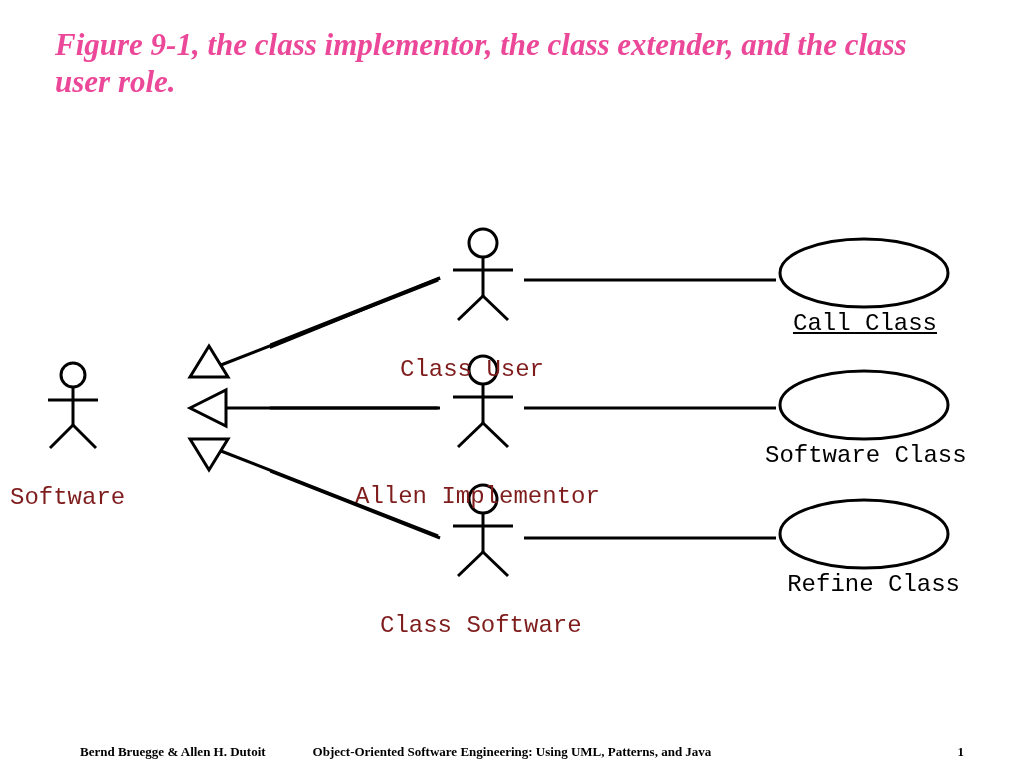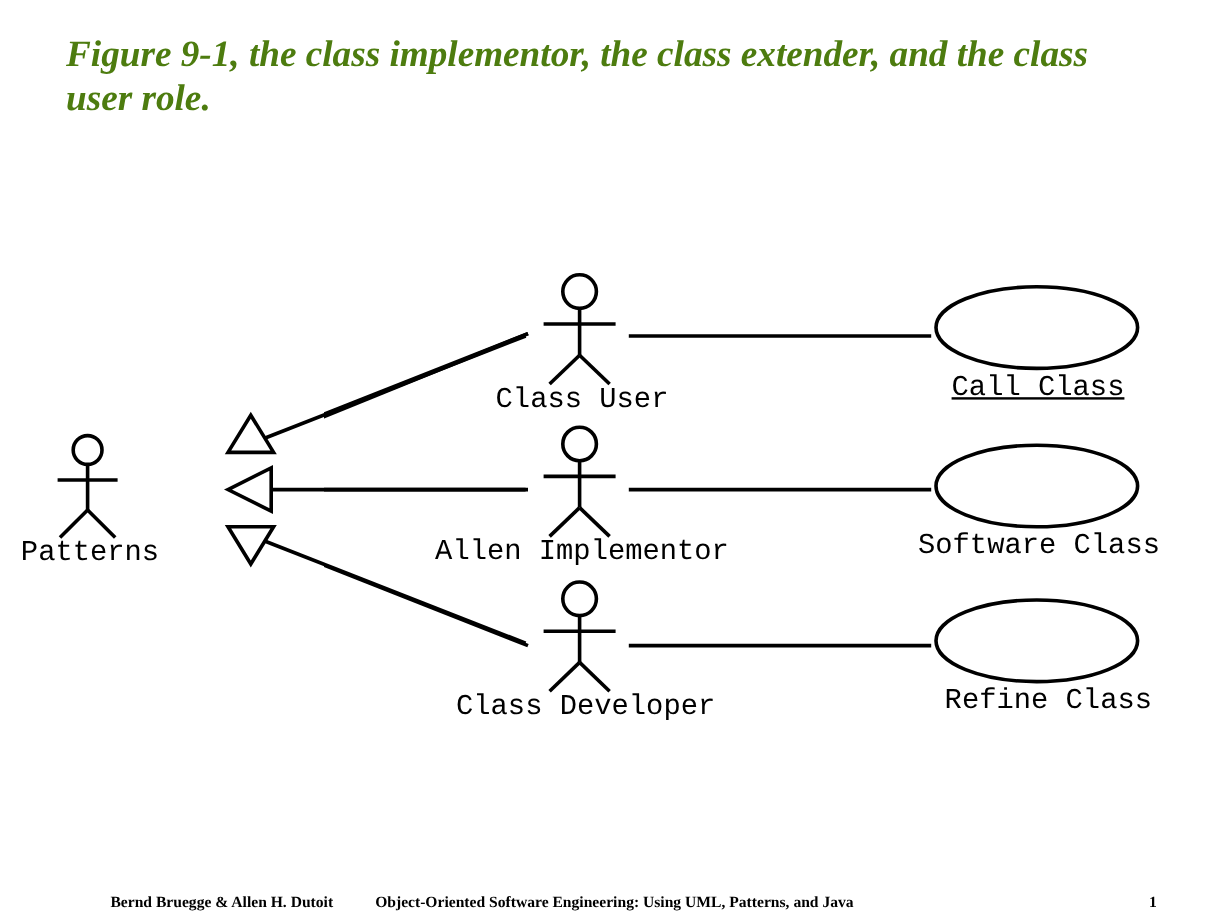--- a/index.html
+++ b/index.html
@@ -13,30 +13,31 @@
     overflow: hidden;
   }
   .title {
     position: absolute;
     left: 55px;
     top: 26px;
     width: 870px;
     font-size: 31px;
     font-weight: bold;
     font-style: italic;
-    color: #4d7c0f;
+    color: #ec4899;
     line-height: 1.2;
   }
   .actor-label {
     position: absolute;
     font-family: 'Courier New', Courier, monospace;
     font-size: 24px;
-    color: #000000;
-    text-align: center;
+    color: #7f1d1d;
+    text-align: left;
     white-space: nowrap;
+    margin-top: 36px;
   }
   .usecase-label {
     position: absolute;
     font-family: 'Courier New', Courier, monospace;
     font-size: 24px;
     color: #000;
     text-align: center;
     white-space: nowrap;
   }
   .footer {
@@ -44,21 +45,21 @@
     bottom: 24px;
     left: 0;
     width: 1024px;
     font-family: 'Times New Roman', Times, serif;
     font-size: 13px;
     font-weight: bold;
     color: #000;
   }
   .footer-left {
     position: absolute;
-    left: 92px;
+    left: 80px;
   }
   .footer-center {
     position: absolute;
     left: 0;
     width: 1024px;
     text-align: center;
   }
   .footer-right {
     position: absolute;
     right: 60px;
@@ -150,24 +151,24 @@
     <polygon points="190,377 228,377 209,346" fill="#ffffff" stroke="#000"></polygon>
 
     <line x1="438" y1="408" x2="226" y2="408"></line>
     <polygon points="190,408 226,390 226,426" fill="#ffffff" stroke="#000"></polygon>
 
     <line x1="438" y1="536" x2="221" y2="451"></line>
     <polygon points="190,439 209,470 228,439" fill="#ffffff" stroke="#000"></polygon>
   </g>
 </svg>
 
-<div class="actor-label" style="left:10px; top:448px; width:130px;">Patterns</div>
+<div class="actor-label" style="left:10px; top:448px; width:130px;">Software</div>
 <div class="actor-label" style="left:400px; top:320px; width:170px;">Class User</div>
 <div class="actor-label" style="left:355px; top:447px; width:260px;">Allen Implementor</div>
-<div class="actor-label" style="left:380px; top:576px; width:210px;">Class Developer</div>
+<div class="actor-label" style="left:380px; top:576px; width:210px;">Class Software</div>
 
 <div class="usecase-label" style="left:780px; top:310px; width:170px;text-decoration:underline;">Call Class</div>
 <div class="usecase-label" style="left:765px; top:442px; width:200px;">Software Class</div>
 <div class="usecase-label" style="left:770px; top:571px; width:190px;text-align:right;">Refine Class</div>
 
 <div class="footer">
   <span class="footer-left">Bernd Bruegge &amp; Allen H. Dutoit</span>
   <span class="footer-center">Object-Oriented Software Engineering: Using UML, Patterns, and Java</span>
   <span class="footer-right">1</span>
 </div>

